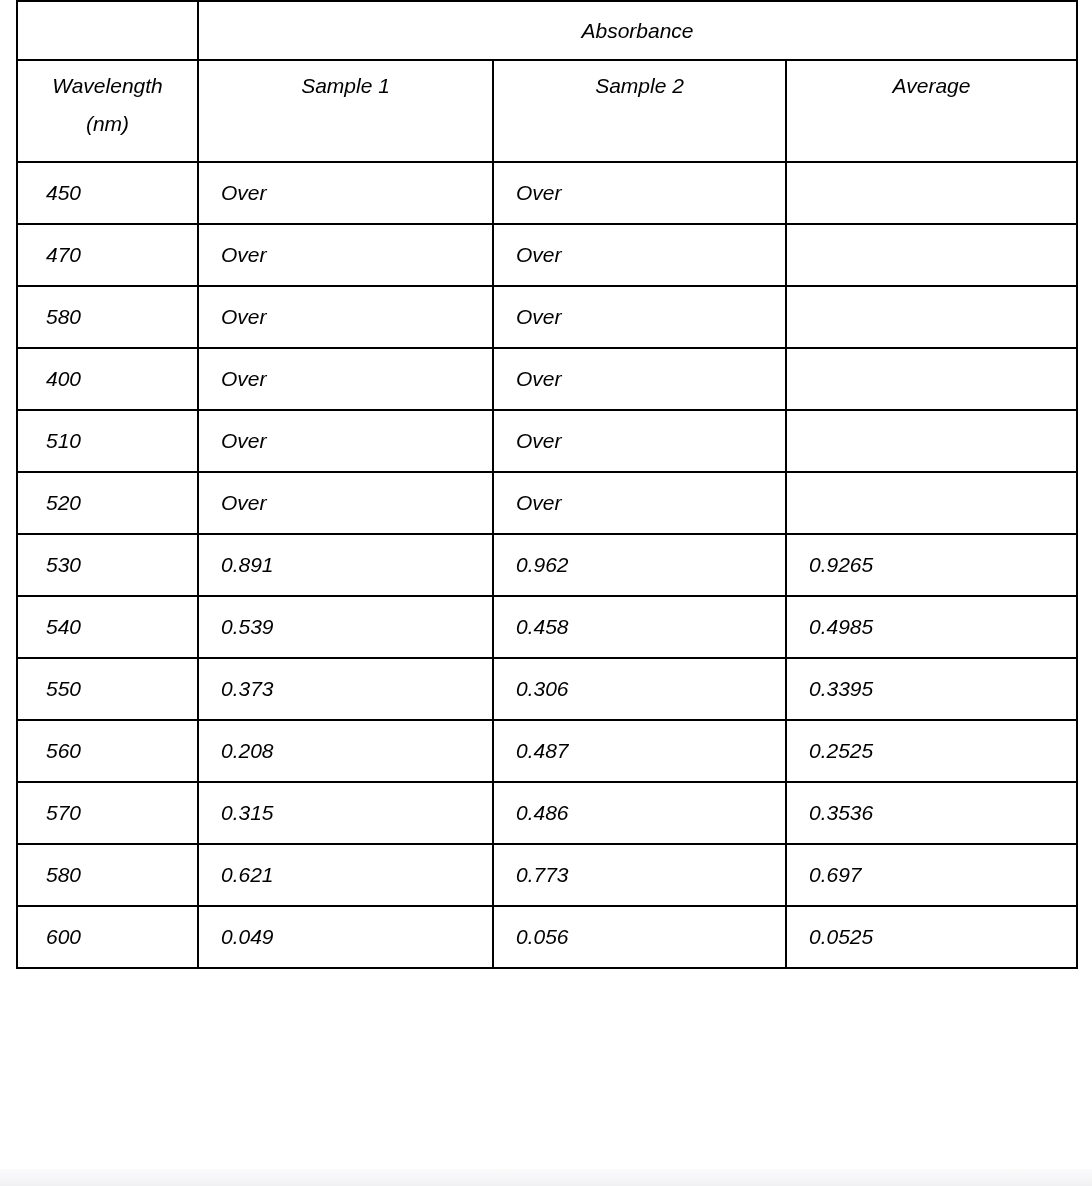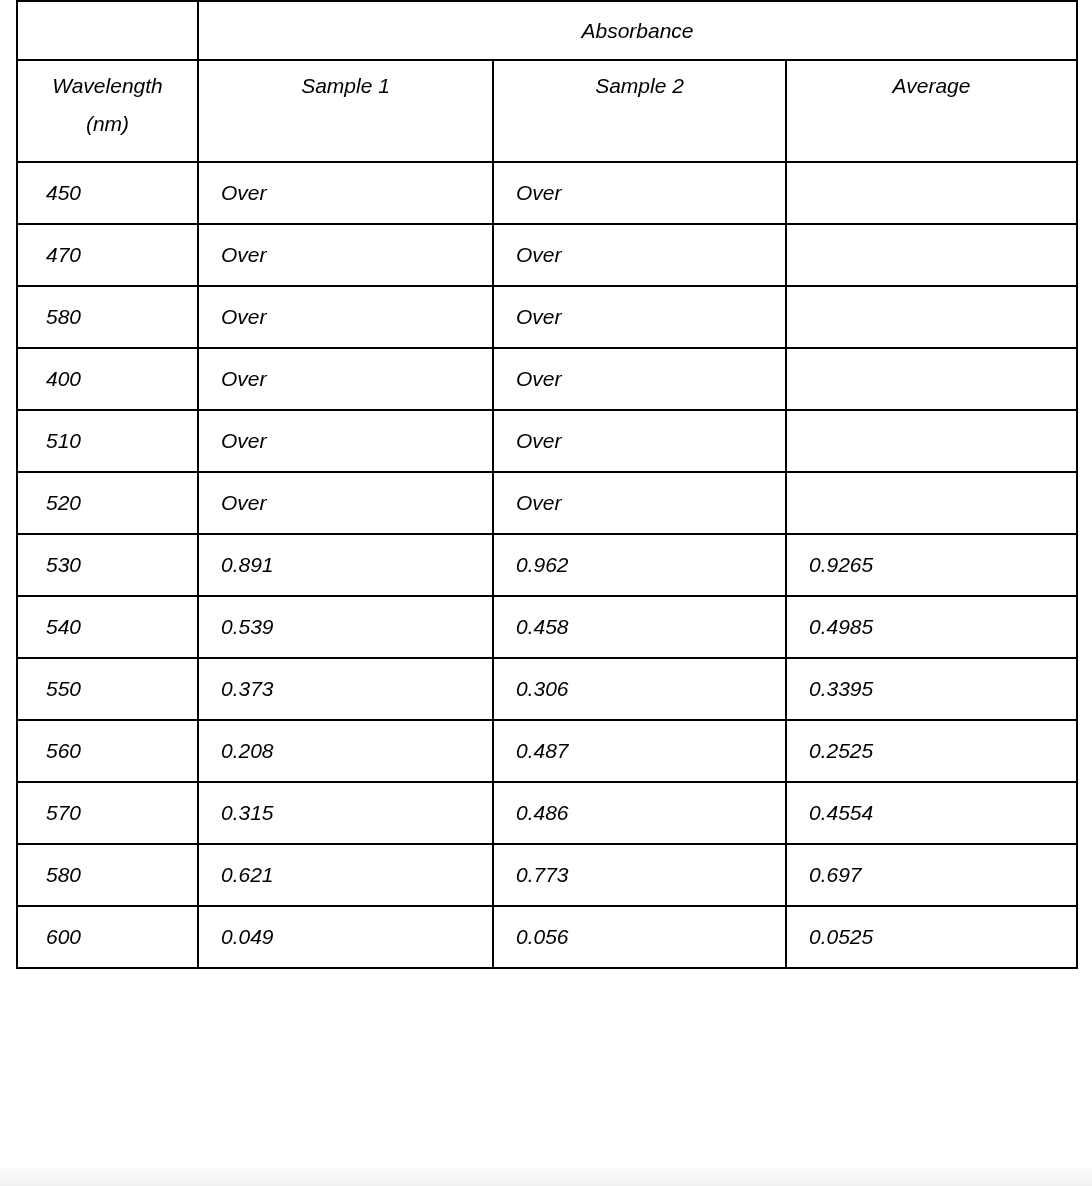--- a/index.html
+++ b/index.html
@@ -162,21 +162,21 @@
         <tr>
           <td class="col-wavelength">560</td>
           <td class="col-value">0.208</td>
           <td class="col-value">0.487</td>
           <td class="col-value">0.2525</td>
         </tr>
         <tr>
           <td class="col-wavelength">570</td>
           <td class="col-value">0.315</td>
           <td class="col-value">0.486</td>
-          <td class="col-value">0.4554</td>
+          <td class="col-value">0.3536</td>
         </tr>
         <tr>
           <td class="col-wavelength">580</td>
           <td class="col-value">0.621</td>
           <td class="col-value">0.773</td>
           <td class="col-value">0.697</td>
         </tr>
         <tr>
           <td class="col-wavelength">600</td>
           <td class="col-value">0.049</td>

